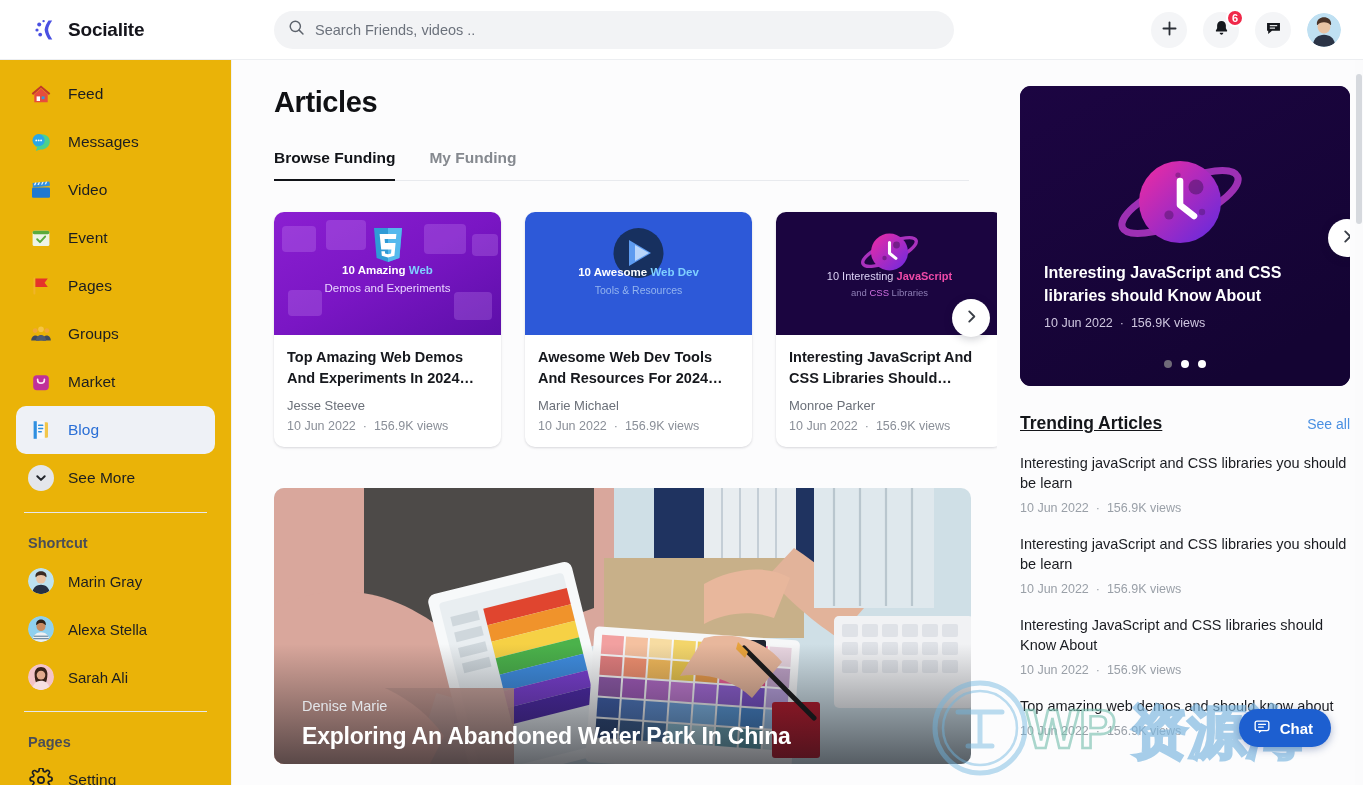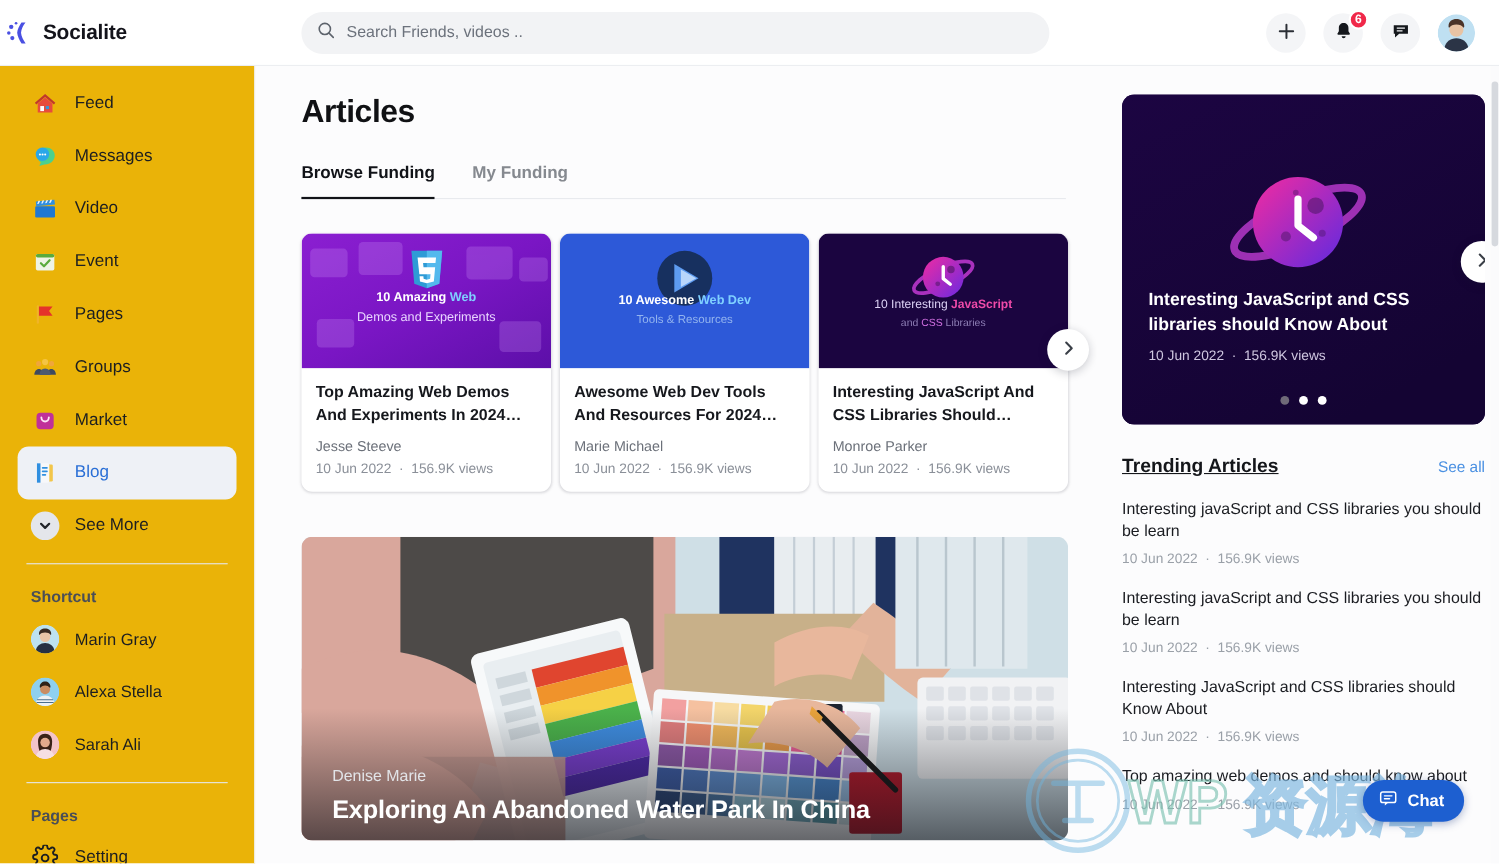--- a/index.html
+++ b/index.html
@@ -13,21 +13,21 @@
   .app { position: relative; width: 1363px; height: 785px; display: flex; flex-direction: column; }
 
   
   .header {
     height: 60px; min-height: 60px;
     display: flex; align-items: center;
     background: #ffffff;
     border-bottom: 1px solid #eceef1;
     position: relative; z-index: 40;
   }
-  .brand { width: 232px; display: flex; align-items: center; gap: 10px; padding-left: 3px; }
+  .brand { width: 232px; display: flex; align-items: center; gap: 10px; padding-left: 32px; }
   .brand-logo { width: 26px; height: 26px; display:block; }
   .brand-name { font-size: 19px; font-weight: 700; letter-spacing: -0.2px; color: #14141b; }
 
   .search-wrap { flex: 0 0 auto; margin-left: 42px; }
   .search-box {
     width: 680px; height: 38px; border-radius: 19px;
     background: #f2f3f5; display: flex; align-items: center;
     padding: 0 14px; gap: 10px;
   }
   .search-box svg { flex: 0 0 auto; }
@@ -90,21 +90,21 @@
   }
   .page-title { font-size: 29px; font-weight: 700; letter-spacing: -0.4px; color: #101114; }
   .tabs { display: flex; gap: 34px; margin-top: 30px; border-bottom: 1px solid #e8eaee; width: 695px; }
   .tab {
     font-size: 15.5px; font-weight: 700; color: #85898f; padding-bottom: 12px;
     cursor: pointer; border-bottom: 2.5px solid transparent; margin-bottom: -1px;
   }
   .tab.active { color: #111318; border-bottom-color: #111318; }
 
   .carousel { position: relative; margin-top: 31px; width: 700px; }
-  .cards { display: flex; gap: 8px; }
+  .cards { display: flex; gap: 24px; }
   .card {
     width: 227px; flex: 0 0 227px; background: #fff; border-radius: 10px;
     overflow: hidden; box-shadow: 0 1px 3px rgba(16,24,40,.10), 0 1px 2px rgba(16,24,40,.06);
     cursor: pointer;
   }
   .card-thumb { height: 123px; position: relative; overflow: hidden; }
   .card-body { padding: 12px 13px 14px 13px; }
   .card-title {
     font-size: 14.5px; font-weight: 700; line-height: 1.42; color: #16181d;
     display: -webkit-box; -webkit-line-clamp: 2; -webkit-box-orient: vertical; overflow: hidden;

